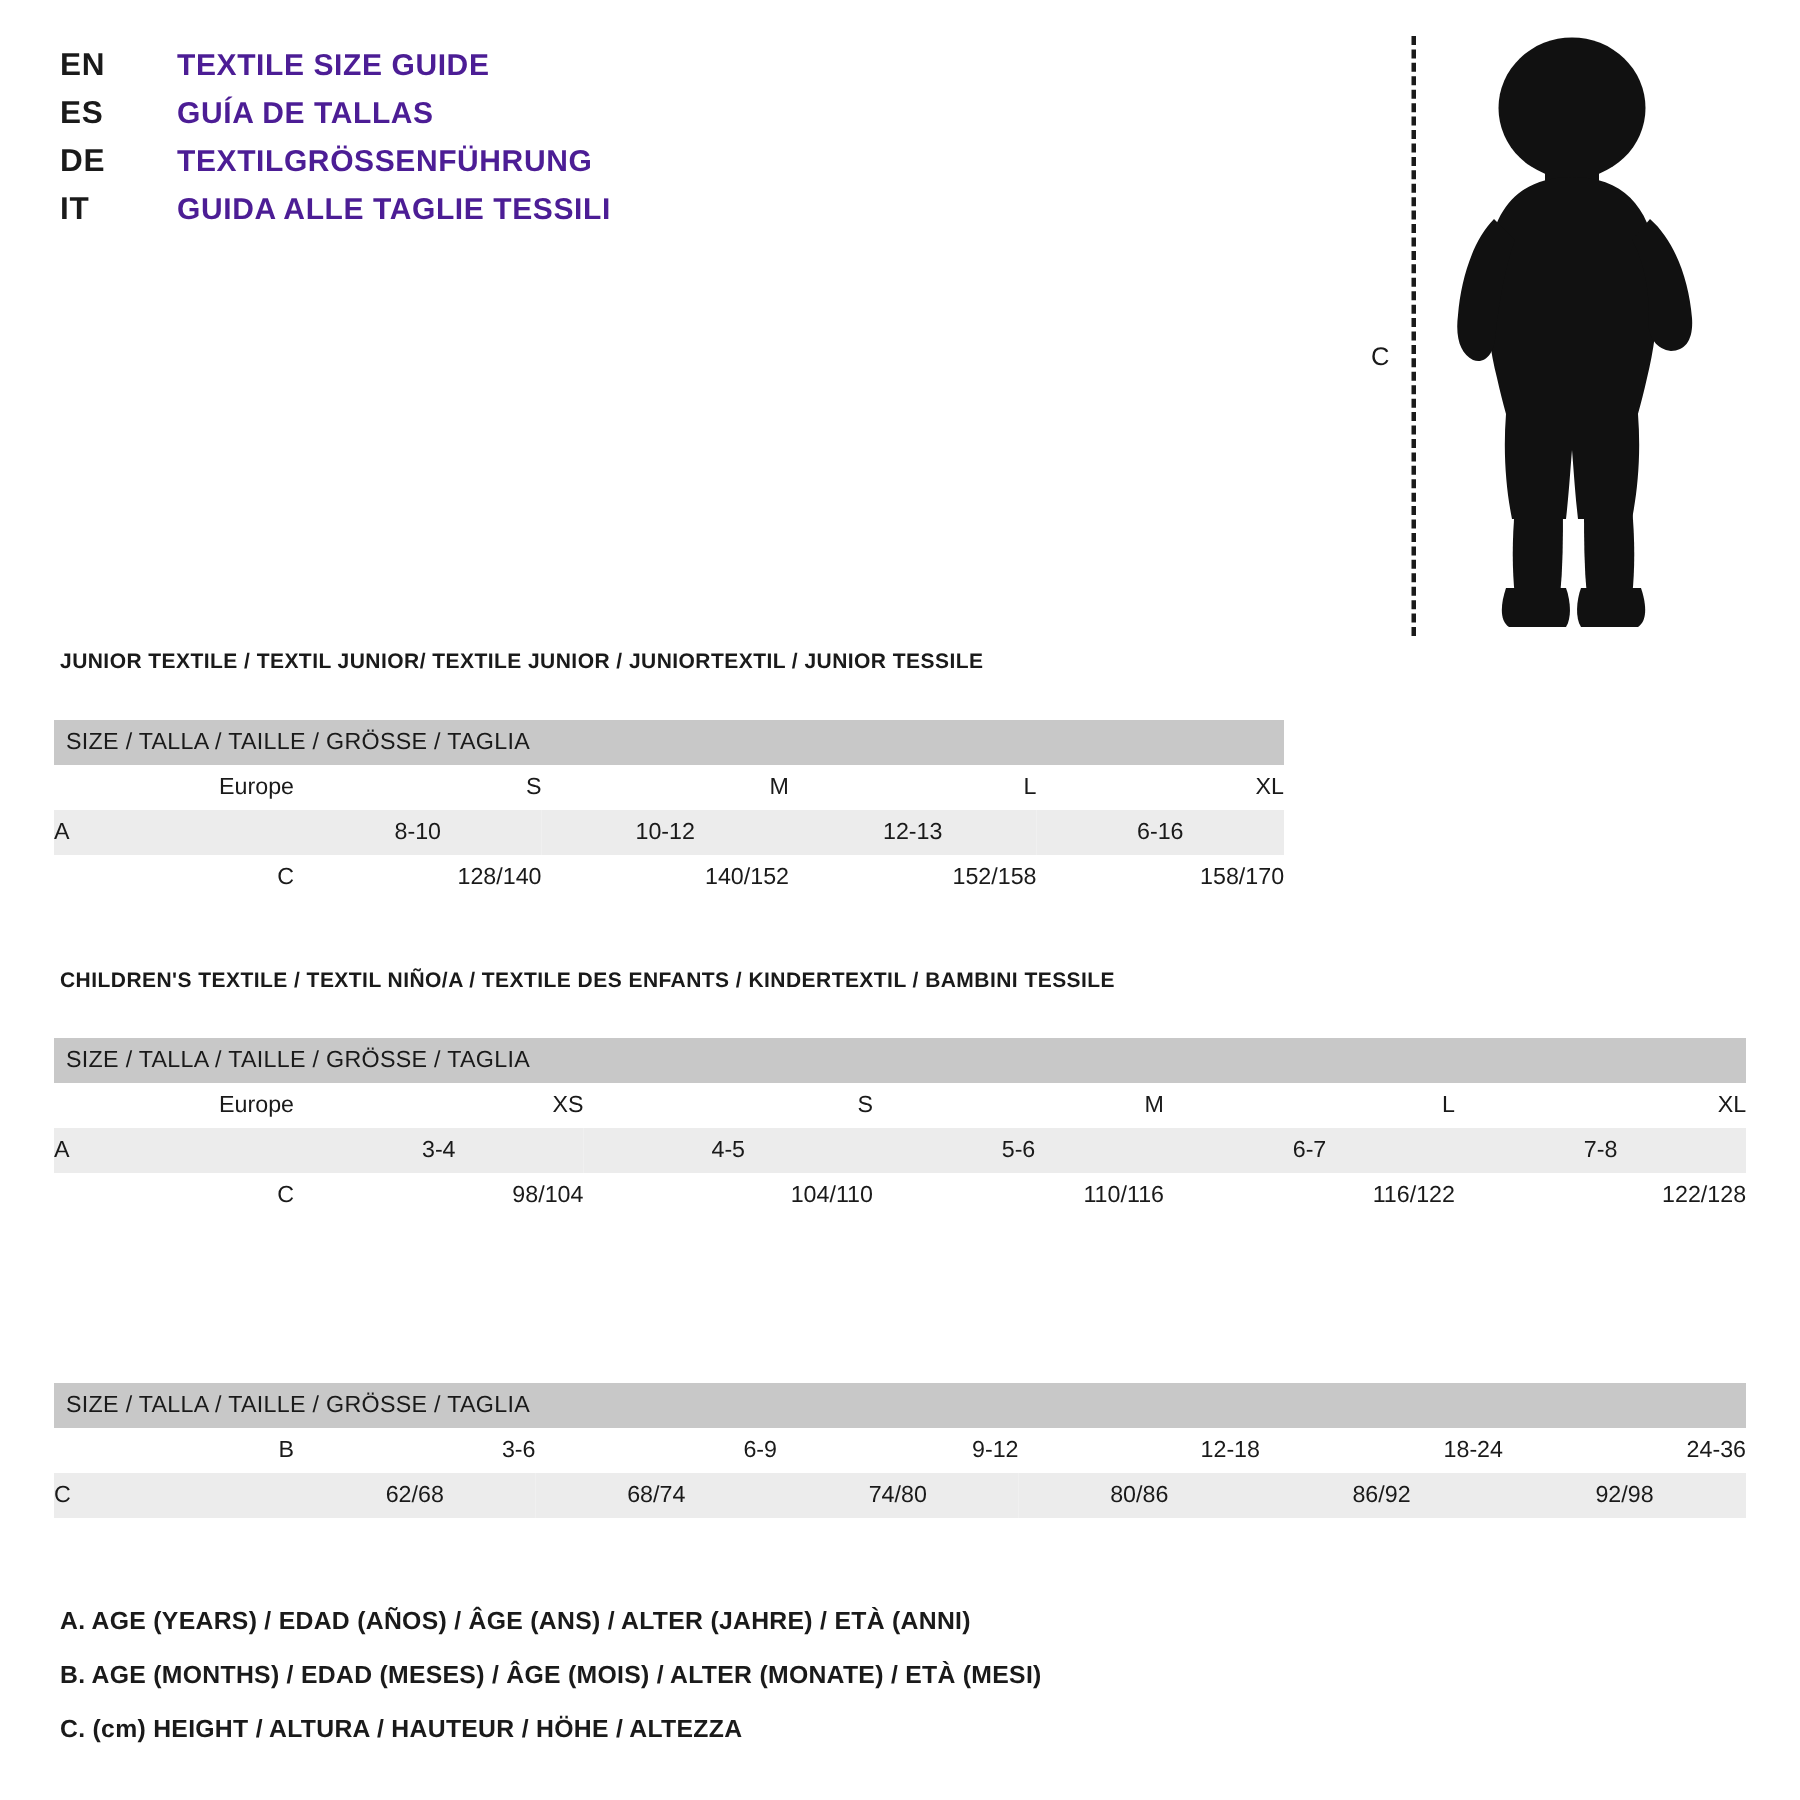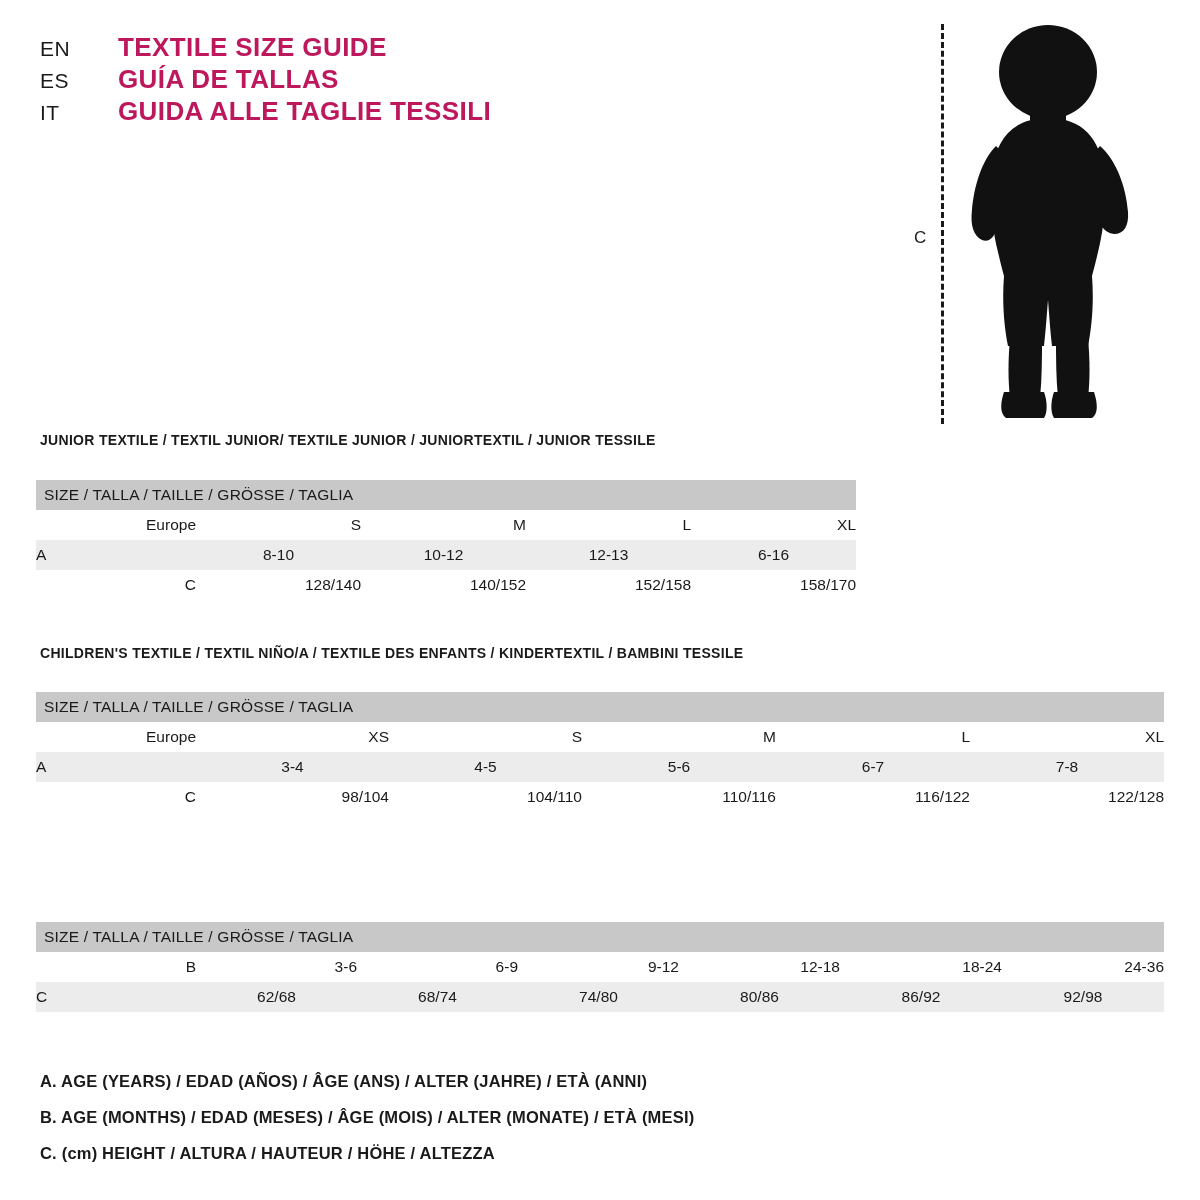--- a/index.html
+++ b/index.html
@@ -31,28 +31,28 @@
   }
   .lang-row {
     display: flex;
     align-items: baseline;
     height: 32px;
   }
   .lang-code {
     width: 78px;
     font-size: 21px;
     letter-spacing: 0.5px;
-    font-weight: 400;
+    font-weight: 700;
     color: #1a1a1a;
   }
   .lang-title {
-    font-size: 26px;
+    font-size: 20px;
     font-weight: 700;
     letter-spacing: 0.4px;
-    color: #be185d;
+    color: #4c1d95;
     text-transform: uppercase;
   }
 
   
   .figure-area {
     position: absolute;
     left: 900px;
     top: 10px;
     width: 260px;
     height: 420px;
@@ -144,20 +144,24 @@
 <div class="page">
 
   <div class="lang-block">
     <div class="lang-row">
       <span class="lang-code">EN</span>
       <span class="lang-title">TEXTILE SIZE GUIDE</span>
     </div>
     <div class="lang-row">
       <span class="lang-code">ES</span>
       <span class="lang-title">GUÍA DE TALLAS</span>
+    </div>
+    <div class="lang-row">
+      <span class="lang-code">DE</span>
+      <span class="lang-title">TEXTILGRÖSSENFÜHRUNG</span>
     </div>
     <div class="lang-row">
       <span class="lang-code">IT</span>
       <span class="lang-title">GUIDA ALLE TAGLIE TESSILI</span>
     </div>
   </div>
 
   <div class="figure-area">
     <span class="c-label">C</span>
     <div class="c-dashline"></div>

